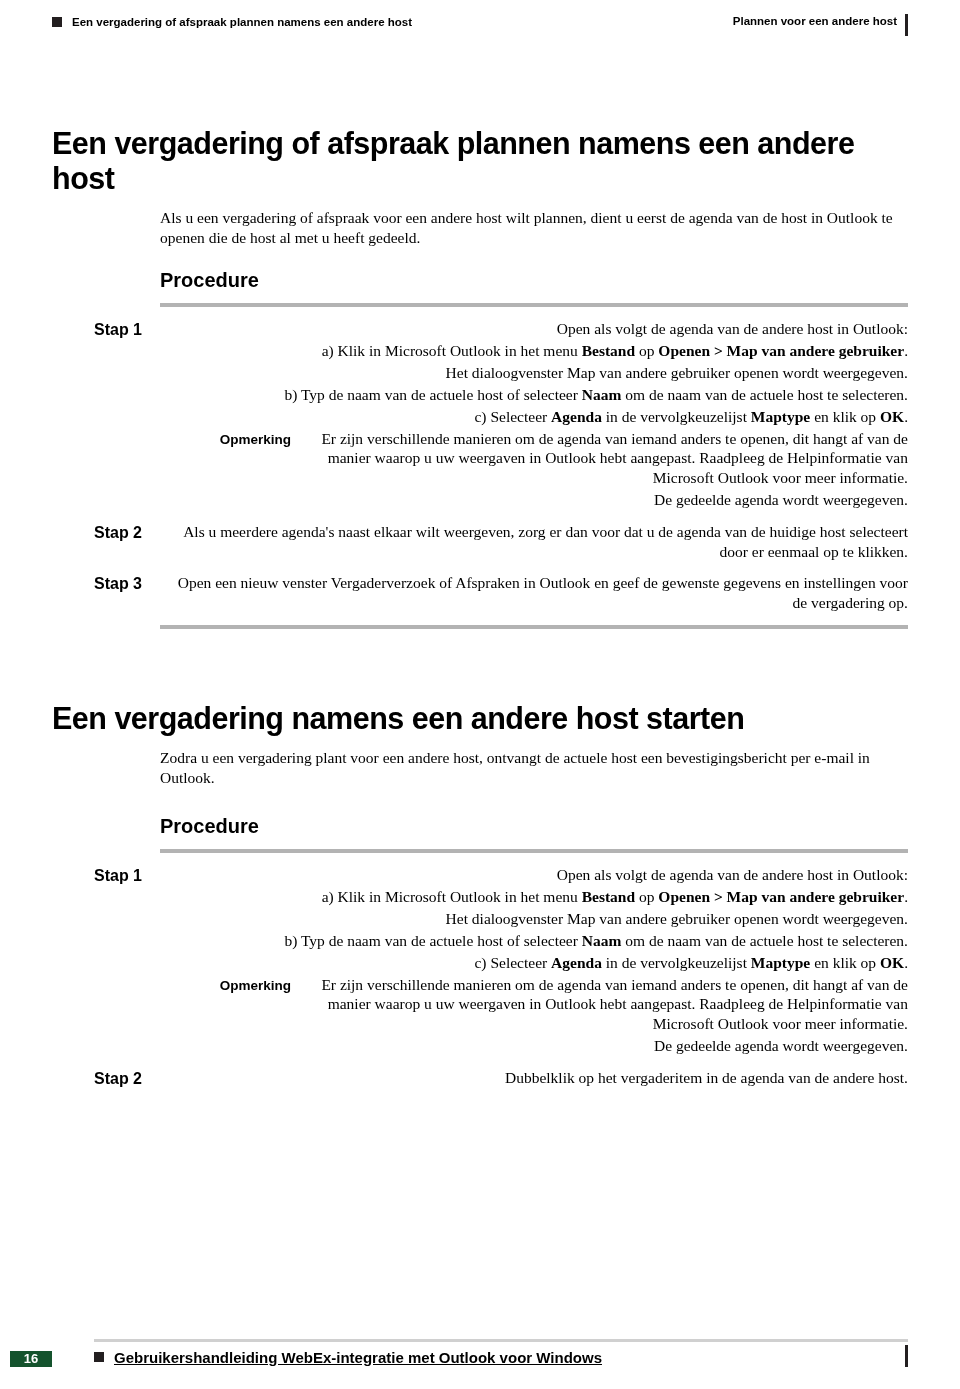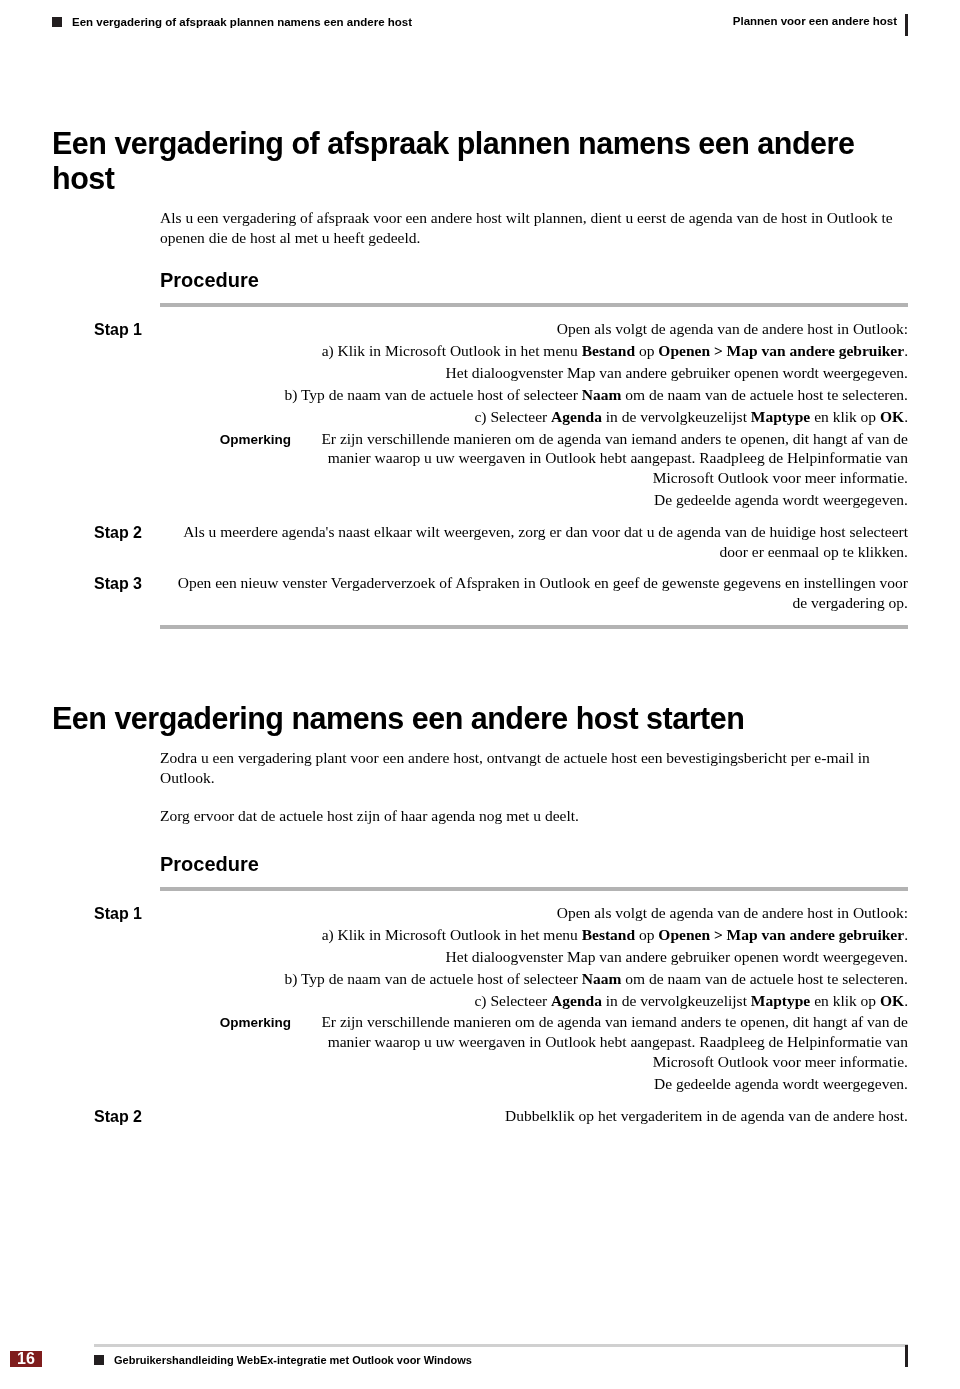--- a/index.html
+++ b/index.html
@@ -119,34 +119,35 @@
     background: #d0d0d0;
     margin-bottom: 6px;
     margin-left: 42px;
   }
   .footer-row {
     display: flex;
     align-items: flex-end;
     justify-content: space-between;
     font-family: Arial, Helvetica, sans-serif;
     font-weight: bold;
-    font-size: 11px;
+    font-size: 15px;
+    text-decoration: underline;
   }
   .footer-left { display: flex; align-items: center; gap: 10px; margin-left: 42px; }
   .pagenum-box {
     position: absolute;
     left: 10px;
     bottom: 0;
-    width: 32px;
+    width: 42px;
     height: 16px;
-    background: #7f1d1d;
+    background: #14532d;
     color: #fff;
     font-family: Arial, Helvetica, sans-serif;
     font-weight: bold;
-    font-size: 16px;
+    font-size: 13px;
     display: flex;
     align-items: center;
     justify-content: center;
   }
   .footer-tick {
     position: absolute;
     right: 52px;
     bottom: 0;
     width: 3px;
     height: 22px;
@@ -208,21 +209,20 @@
           <p>Open een nieuw venster Vergaderverzoek of Afspraken in Outlook en geef de gewenste gegevens en instellingen voor de vergadering op.</p>
         </div>
     </div>
 
     <div class="rule" style="margin-left:66px"></div>
   </div>
 
   <h1 class="second">Een vergadering namens een andere host starten</h1>
   <p class="intro">Zodra u een vergadering plant voor een andere host, ontvangt de actuele host een bevestigingsbericht per e-mail in Outlook.</p>
 
-  <p class="indent">Zorg ervoor dat de actuele host zijn of haar agenda nog met u deelt.</p>
 
   <div class="indent">
     <div class="subhead" style="margin-top:26px">Procedure</div>
   </div>
 
   <div class="steps">
     <div class="rule" style="margin-left:66px"></div>
 
     <div class="step">
       <div class="step-label">Stap 1</div>

